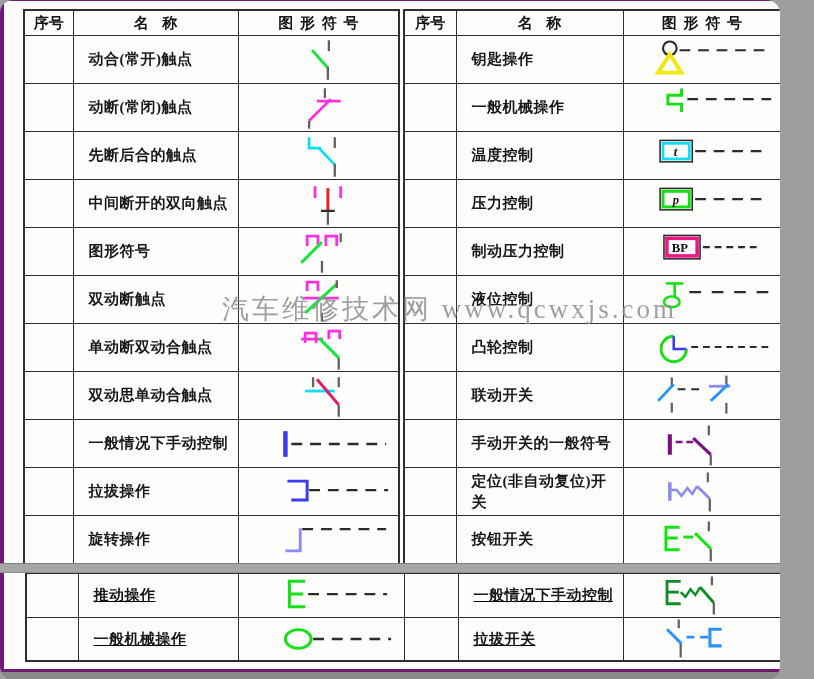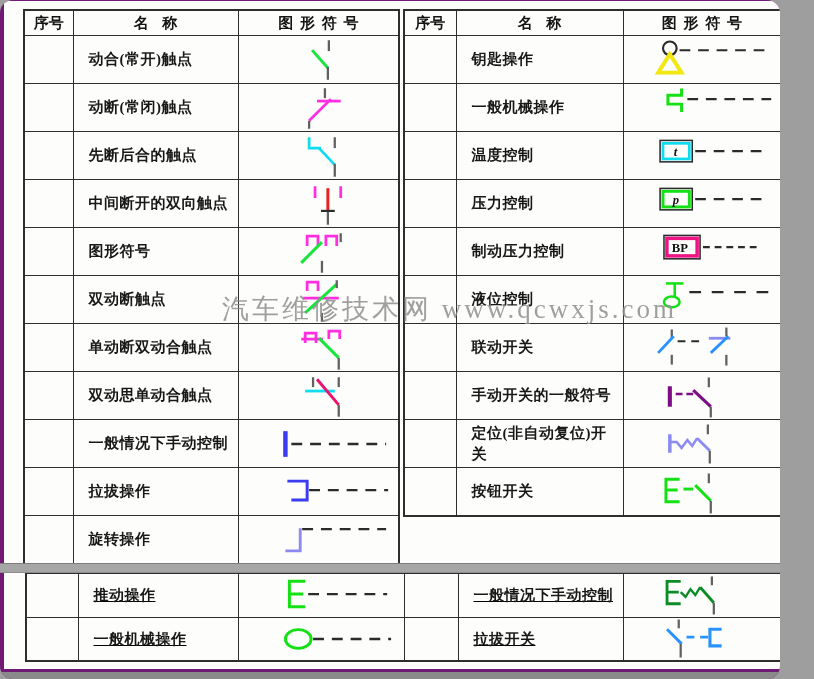--- a/index.html
+++ b/index.html
@@ -272,20 +272,31 @@
             <svg width="154" height="46" viewBox="0 0 158 46">
         <line class="ln bgn" style="stroke-width:2.6" x1="42" y1="6" x2="60" y2="6"></line>
         <line class="ln bgn" style="stroke-width:2.6" x1="51" y1="6" x2="51" y2="21"></line>
         <ellipse class="ln bgn" style="stroke-width:2.6" cx="48" cy="25" rx="8" ry="5.5"></ellipse>
         <line class="dash" style="stroke-dasharray:12 11" x1="66" y1="15" x2="148" y2="15"></line>
       </svg>
           </td>
     </tr>
     <tr class="r">
       <td></td>
+      <td class="name">凸轮控制</td>
+      <td class="sym">
+            <svg width="154" height="46" viewBox="0 0 158 46">
+        <path class="ln bgn" d="M50,11 A13,13 0 1 0 63,24"></path>
+        <path class="ln bl" style="stroke-width:2.6" d="M50,11 V24 H63"></path>
+        <line class="dash dashS" style="stroke-width:2" x1="68" y1="22" x2="148" y2="22"></line>
+      </svg>
+          </td>
+    </tr>
+    <tr class="r">
+      <td></td>
       <td class="name">联动开关</td>
       <td class="sym">
             <svg width="154" height="46" viewBox="0 0 158 46">
         <line class="ln gy" x1="48" y1="4" x2="48" y2="13"></line>
         <line class="ln db" x1="34" y1="28" x2="50" y2="11"></line>
         <line class="ln gy" x1="48" y1="30" x2="48" y2="40"></line>
         <line class="dash" style="stroke-dasharray:8 6;stroke-width:2" x1="54" y1="16" x2="82" y2="16"></line>
         <line class="ln pw" x1="86" y1="13" x2="108" y2="13"></line>
         <line class="ln db" x1="88" y1="28" x2="106" y2="11"></line>
         <line class="ln gy" x1="104" y1="2" x2="104" y2="11"></line>

